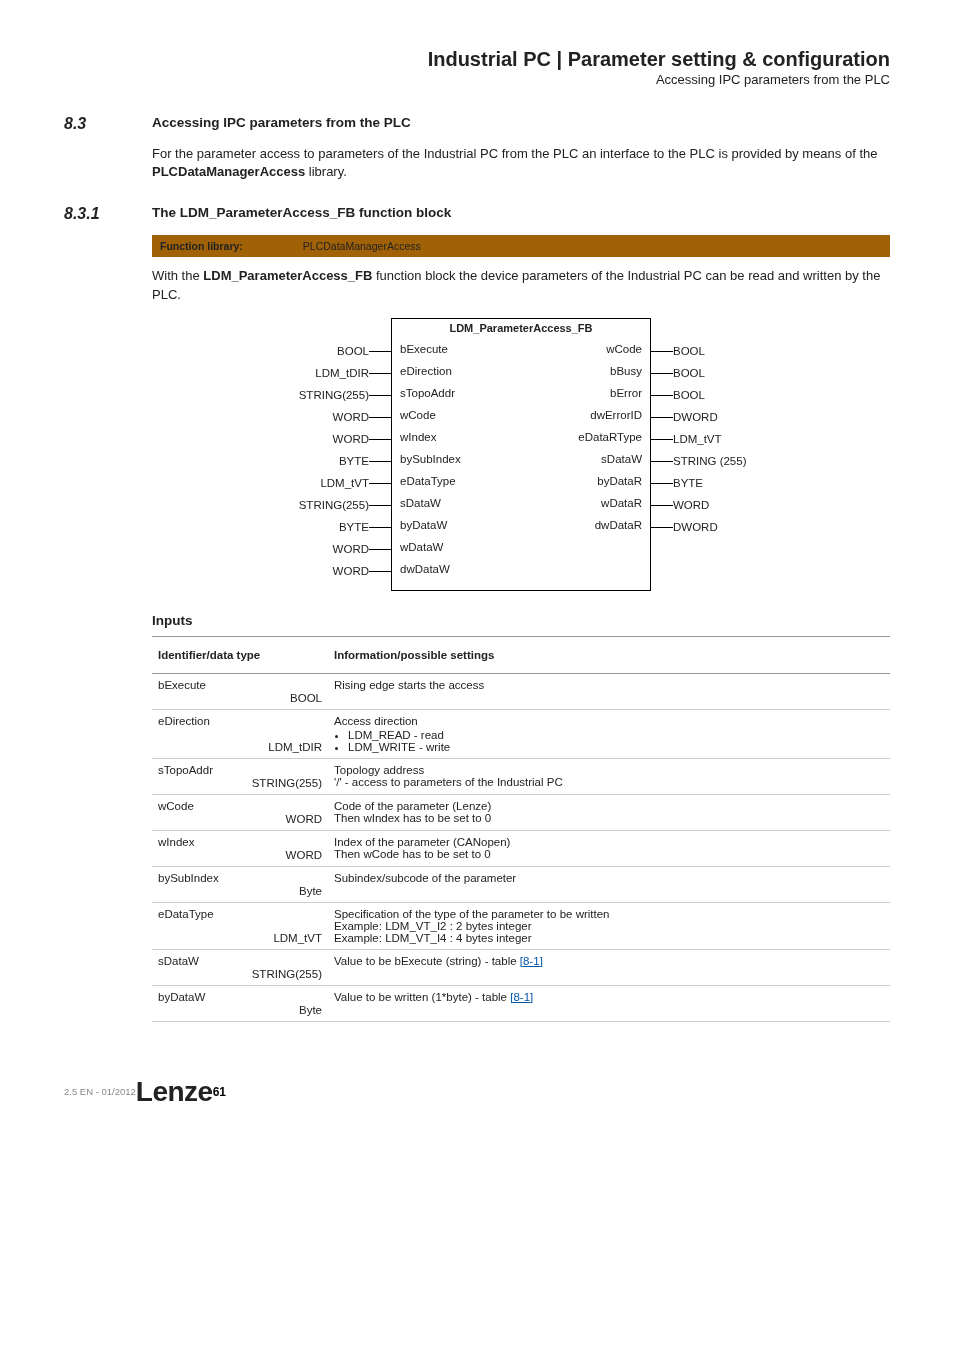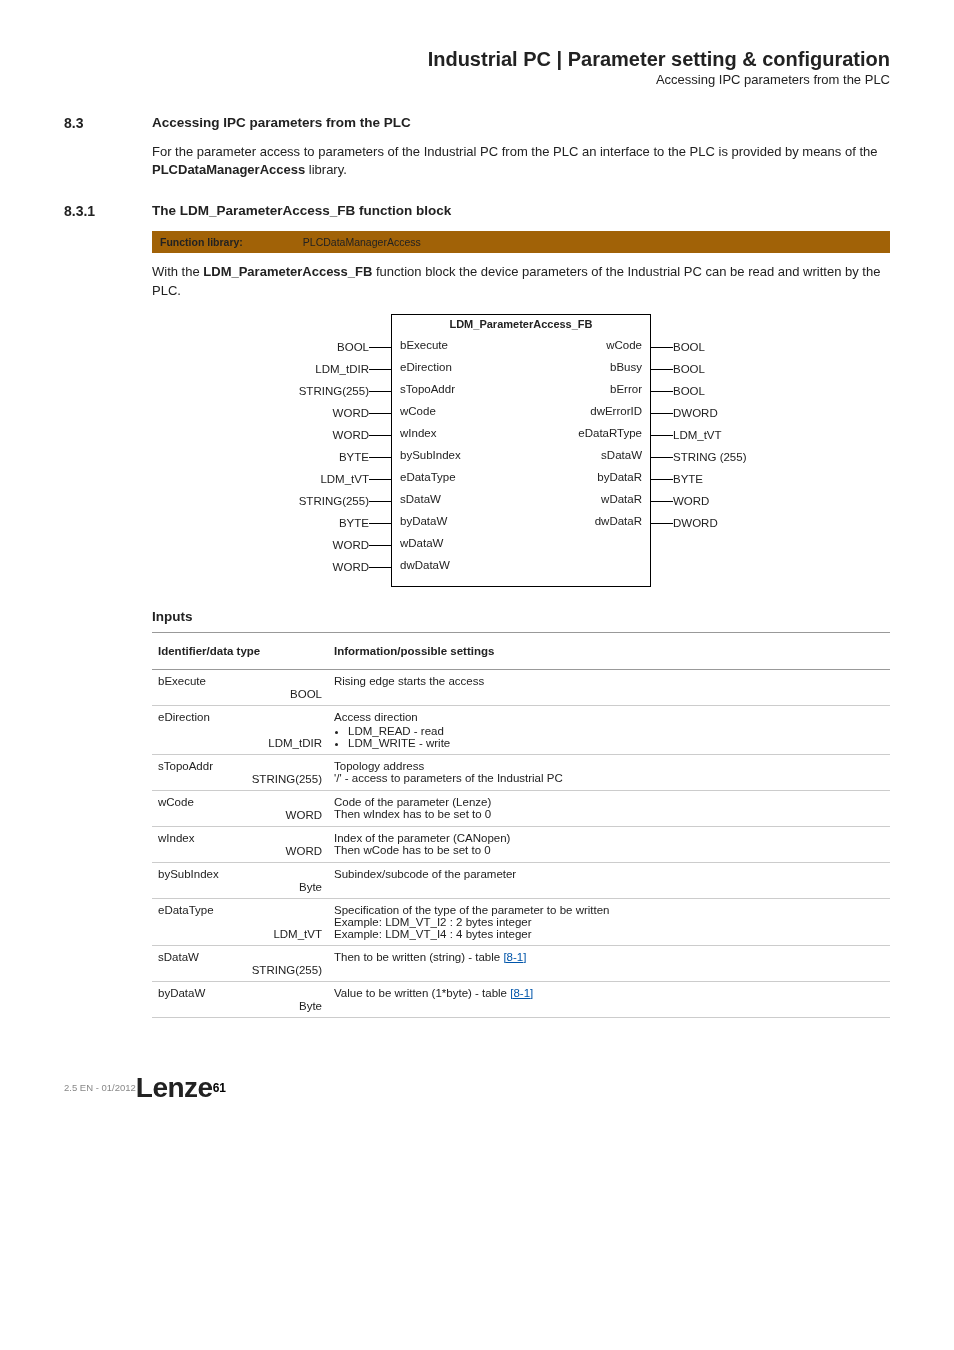--- a/index.html
+++ b/index.html
@@ -11,21 +11,21 @@
     width: 954px;
     box-sizing: border-box;
     background: #fff;
   }
   .header { text-align: right; margin-bottom: 28px; }
   .header h1 { font-size: 20px; font-weight: 700; margin: 0; }
   .header .sub1 { font-size: 13px; margin-top: 2px; }
   .header .sub2 { font-size: 13px; margin-top: 1px; }
 
   .sec-row { display: flex; gap: 28px; margin-top: 24px; margin-bottom: 12px; }
-  .sec-num { width: 60px; font-weight: 700; font-size: 14px; flex-shrink: 0; }
+  .sec-num { width: 60px; font-weight: 700; font-size: 16px; flex-shrink: 0; font-style: italic; }
   .sec-title { font-weight: 700; font-size: 13.5px; }
 
   .body-block { margin-left: 88px; }
 
   p { margin: 6px 0 10px 0; line-height: 1.4; }
   strong { font-weight: 700; }
 
   .fn-lib-bar {
     background: #a16207;
     padding: 5px 8px;
@@ -331,21 +331,21 @@
           <td class="info">Subindex/subcode of the parameter</td>
         </tr>
         <tr>
           <td class="idcell">eDataType</td>
           <td class="typecell">LDM_tVT</td>
           <td class="info">Specification of the type of the parameter to be written<br>Example: LDM_VT_I2 : 2 bytes integer<br>Example: LDM_VT_I4 : 4 bytes integer</td>
         </tr>
         <tr class="tall">
           <td class="idcell">sDataW</td>
           <td class="typecell">STRING(255)</td>
-          <td class="info"><span>Then to be written (string) - table </span><a class="ref" href="#">[8-1]</a></td>
+          <td class="info"><span>Value to be bExecute (string) - table </span><a class="ref" href="#">[8-1]</a></td>
         </tr>
         <tr class="tall">
           <td class="idcell">byDataW</td>
           <td class="typecell">Byte</td>
           <td class="info"><span>Value to be written  (1*byte) - table </span><a class="ref" href="#">[8-1]</a></td>
         </tr>
       </tbody>
   </table>
 
 </div>

